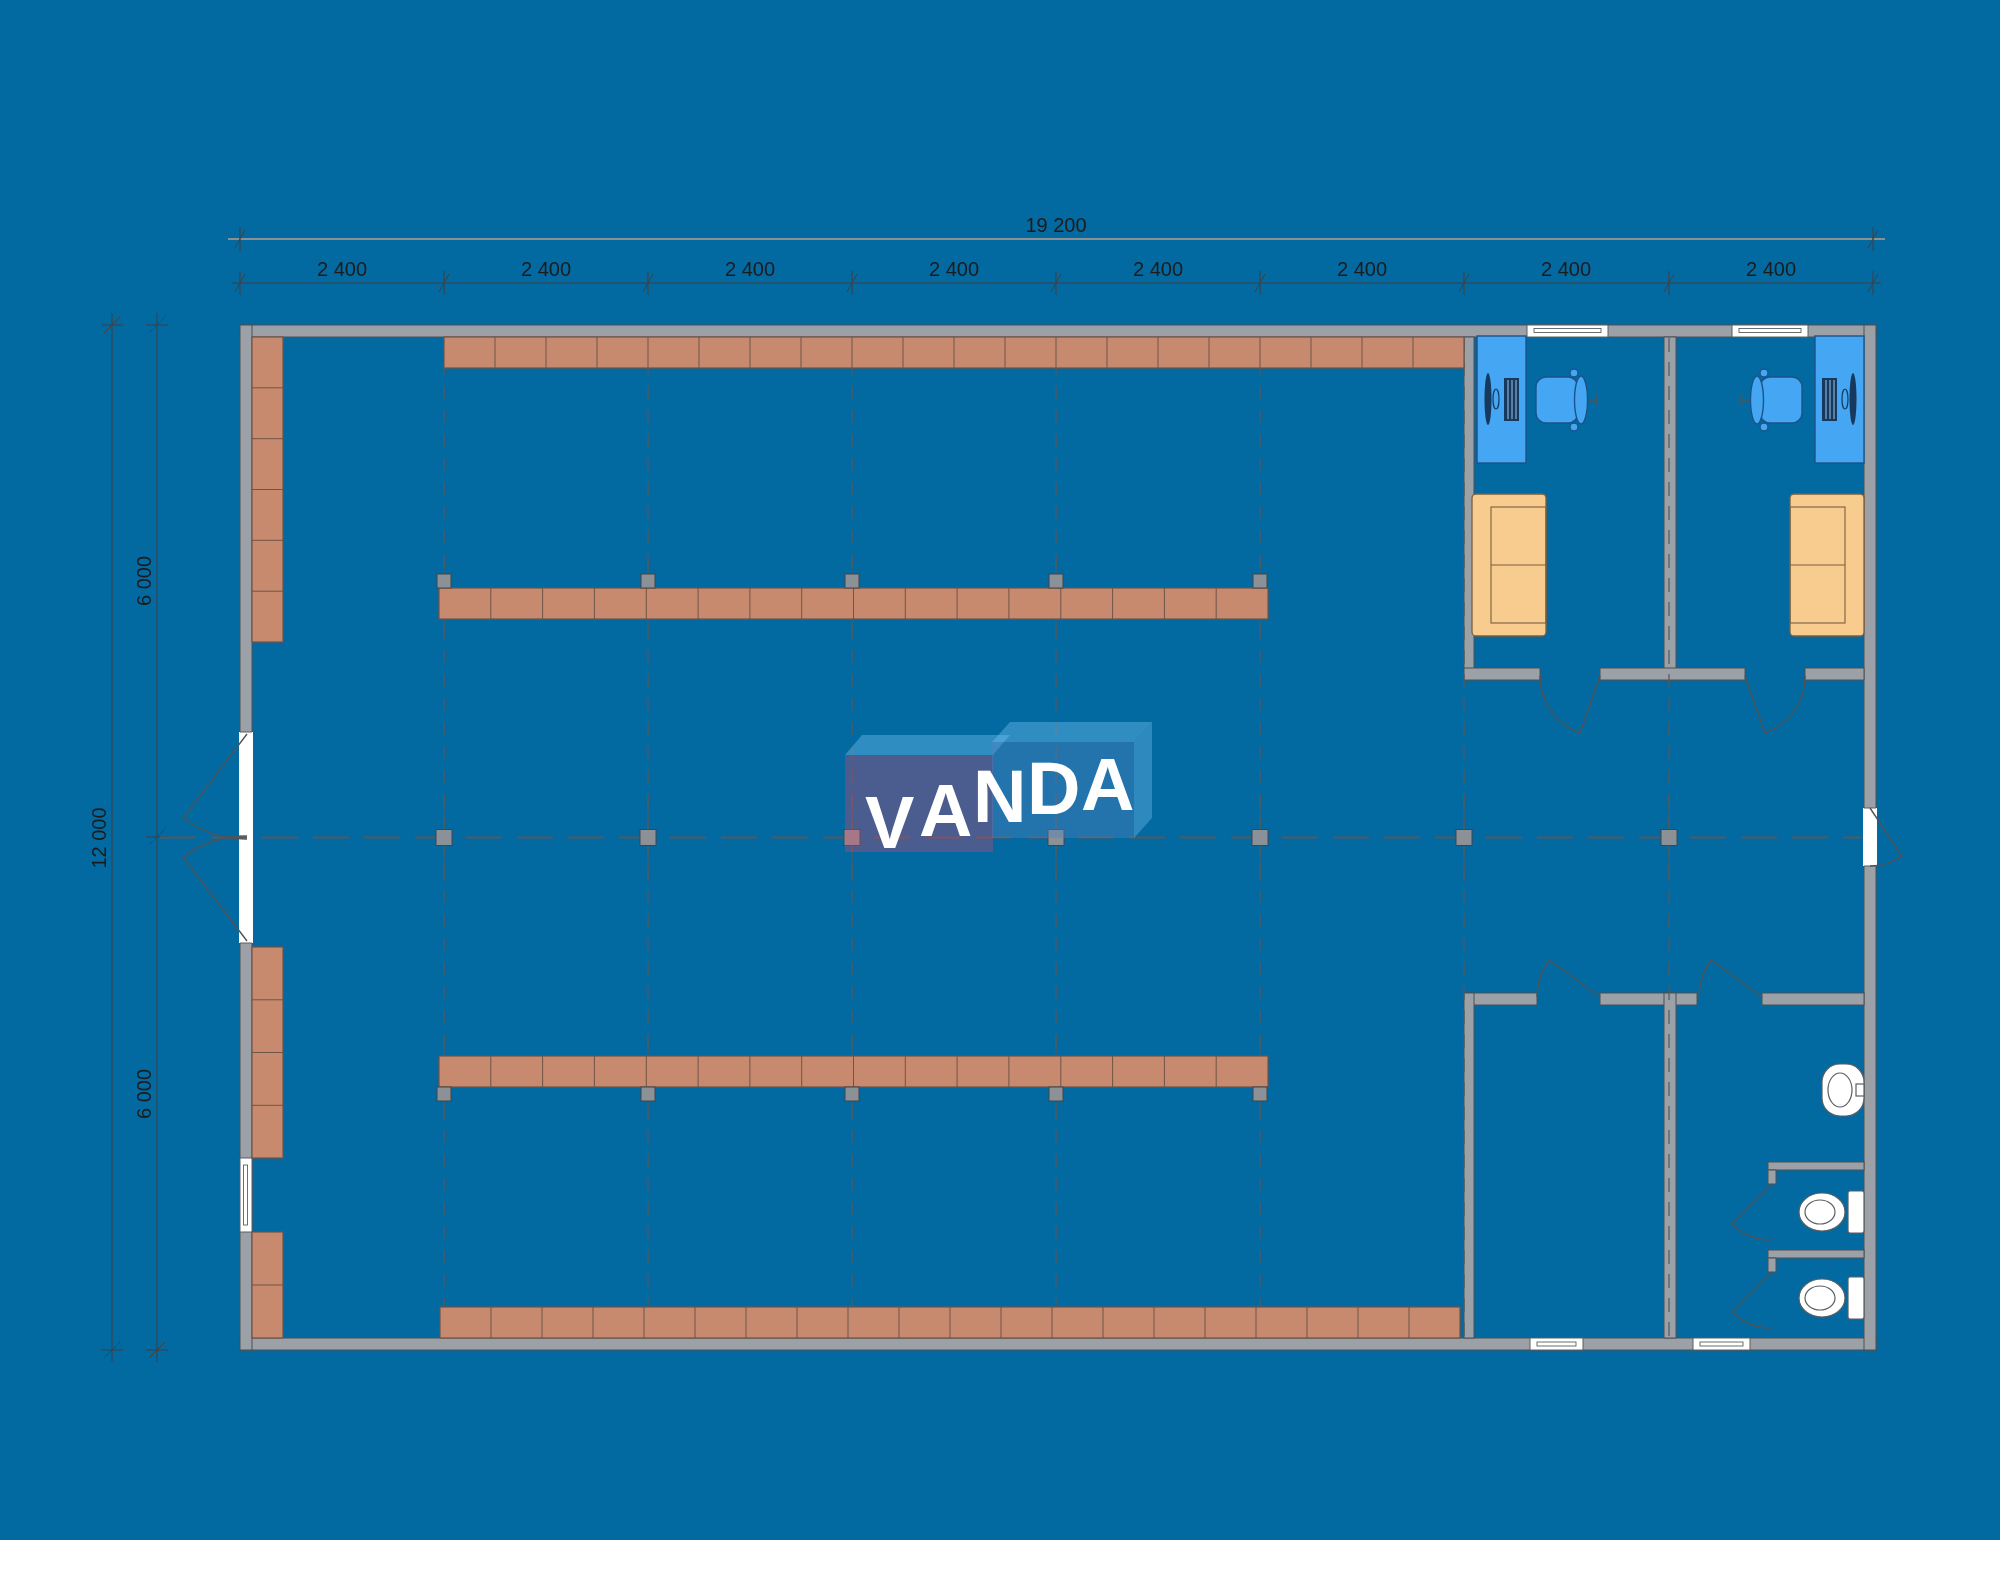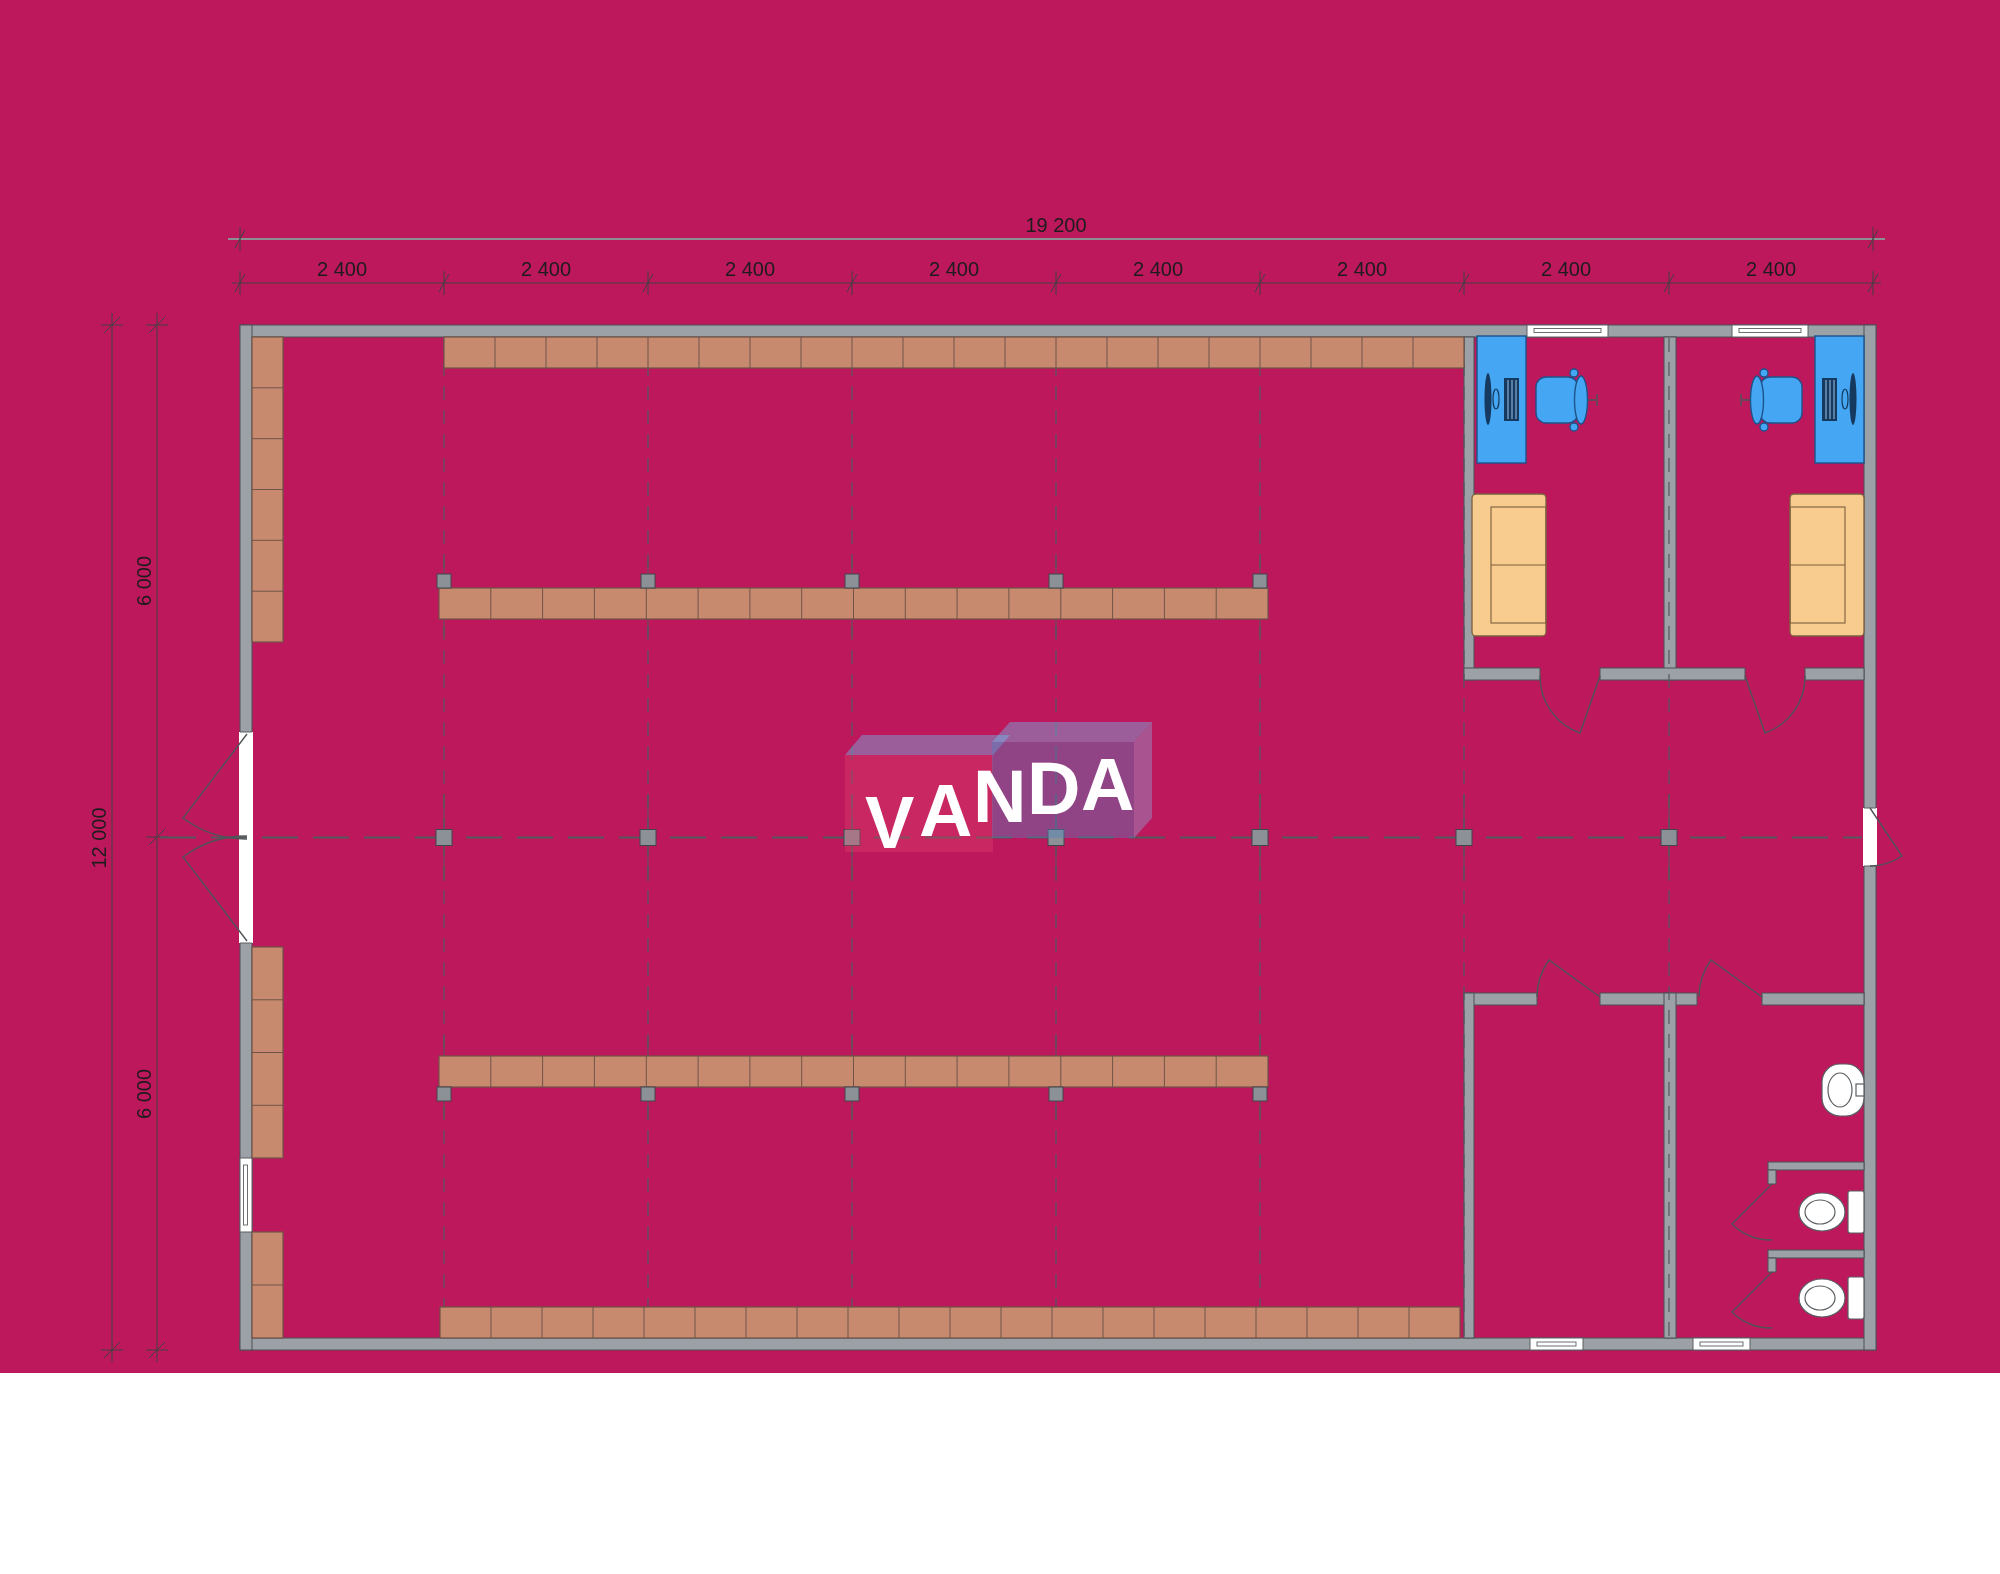--- a/index.html
+++ b/index.html
@@ -8,21 +8,21 @@
     --column-fill:#8b9196; --column-stroke:#41464a;
     --grid-line:#55595c; --dim-line:#404040; --dim-text:#1c1c1c;
     --desk-fill:#45a7f3; --desk-stroke:#1c538a; --device-fill:#16395f;
     --sofa-fill:#f8cb8e; --sofa-stroke:#7a5f3d;
     --fixture-stroke:#5a5f63; --door-line:#4f5457;
     --logo-pink:rgba(222,70,105,0.33); --logo-blue-front:rgba(80,130,190,0.42);
     --logo-top:rgba(110,190,240,0.42); --logo-side:rgba(130,200,245,0.34);
     --logo-text-color:#ffffff;
   }
   html,body{margin:0;padding:0;background:#ffffff;}
-  .stage{position:relative;width:2000px;height:1373px;background:#be185d;overflow:hidden;
+  .stage{position:relative;width:2000px;height:1540px;background:#0369a1;overflow:hidden;
          font-family:"Liberation Sans",sans-serif;}
   svg{position:absolute;left:0;top:0;}
   .wall{fill:var(--wall-fill);stroke:var(--wall-stroke);stroke-width:1;}
   .opening{fill:#ffffff;stroke:none;}
   .jamb{stroke:var(--fixture-stroke);stroke-width:1;fill:none;}
   .win{fill:#ffffff;stroke:var(--fixture-stroke);stroke-width:1;}
   .glass{fill:#ffffff;stroke:var(--fixture-stroke);stroke-width:0.9;}
   .grid-dash-v{stroke:var(--grid-line);stroke-width:1.2;fill:none;stroke-dasharray:14 10;}
   .grid-dash-h{stroke:var(--grid-line);stroke-width:1.8;fill:none;stroke-dasharray:36 15;}
   .grid-solid{stroke:var(--grid-line);stroke-width:1;fill:none;}

